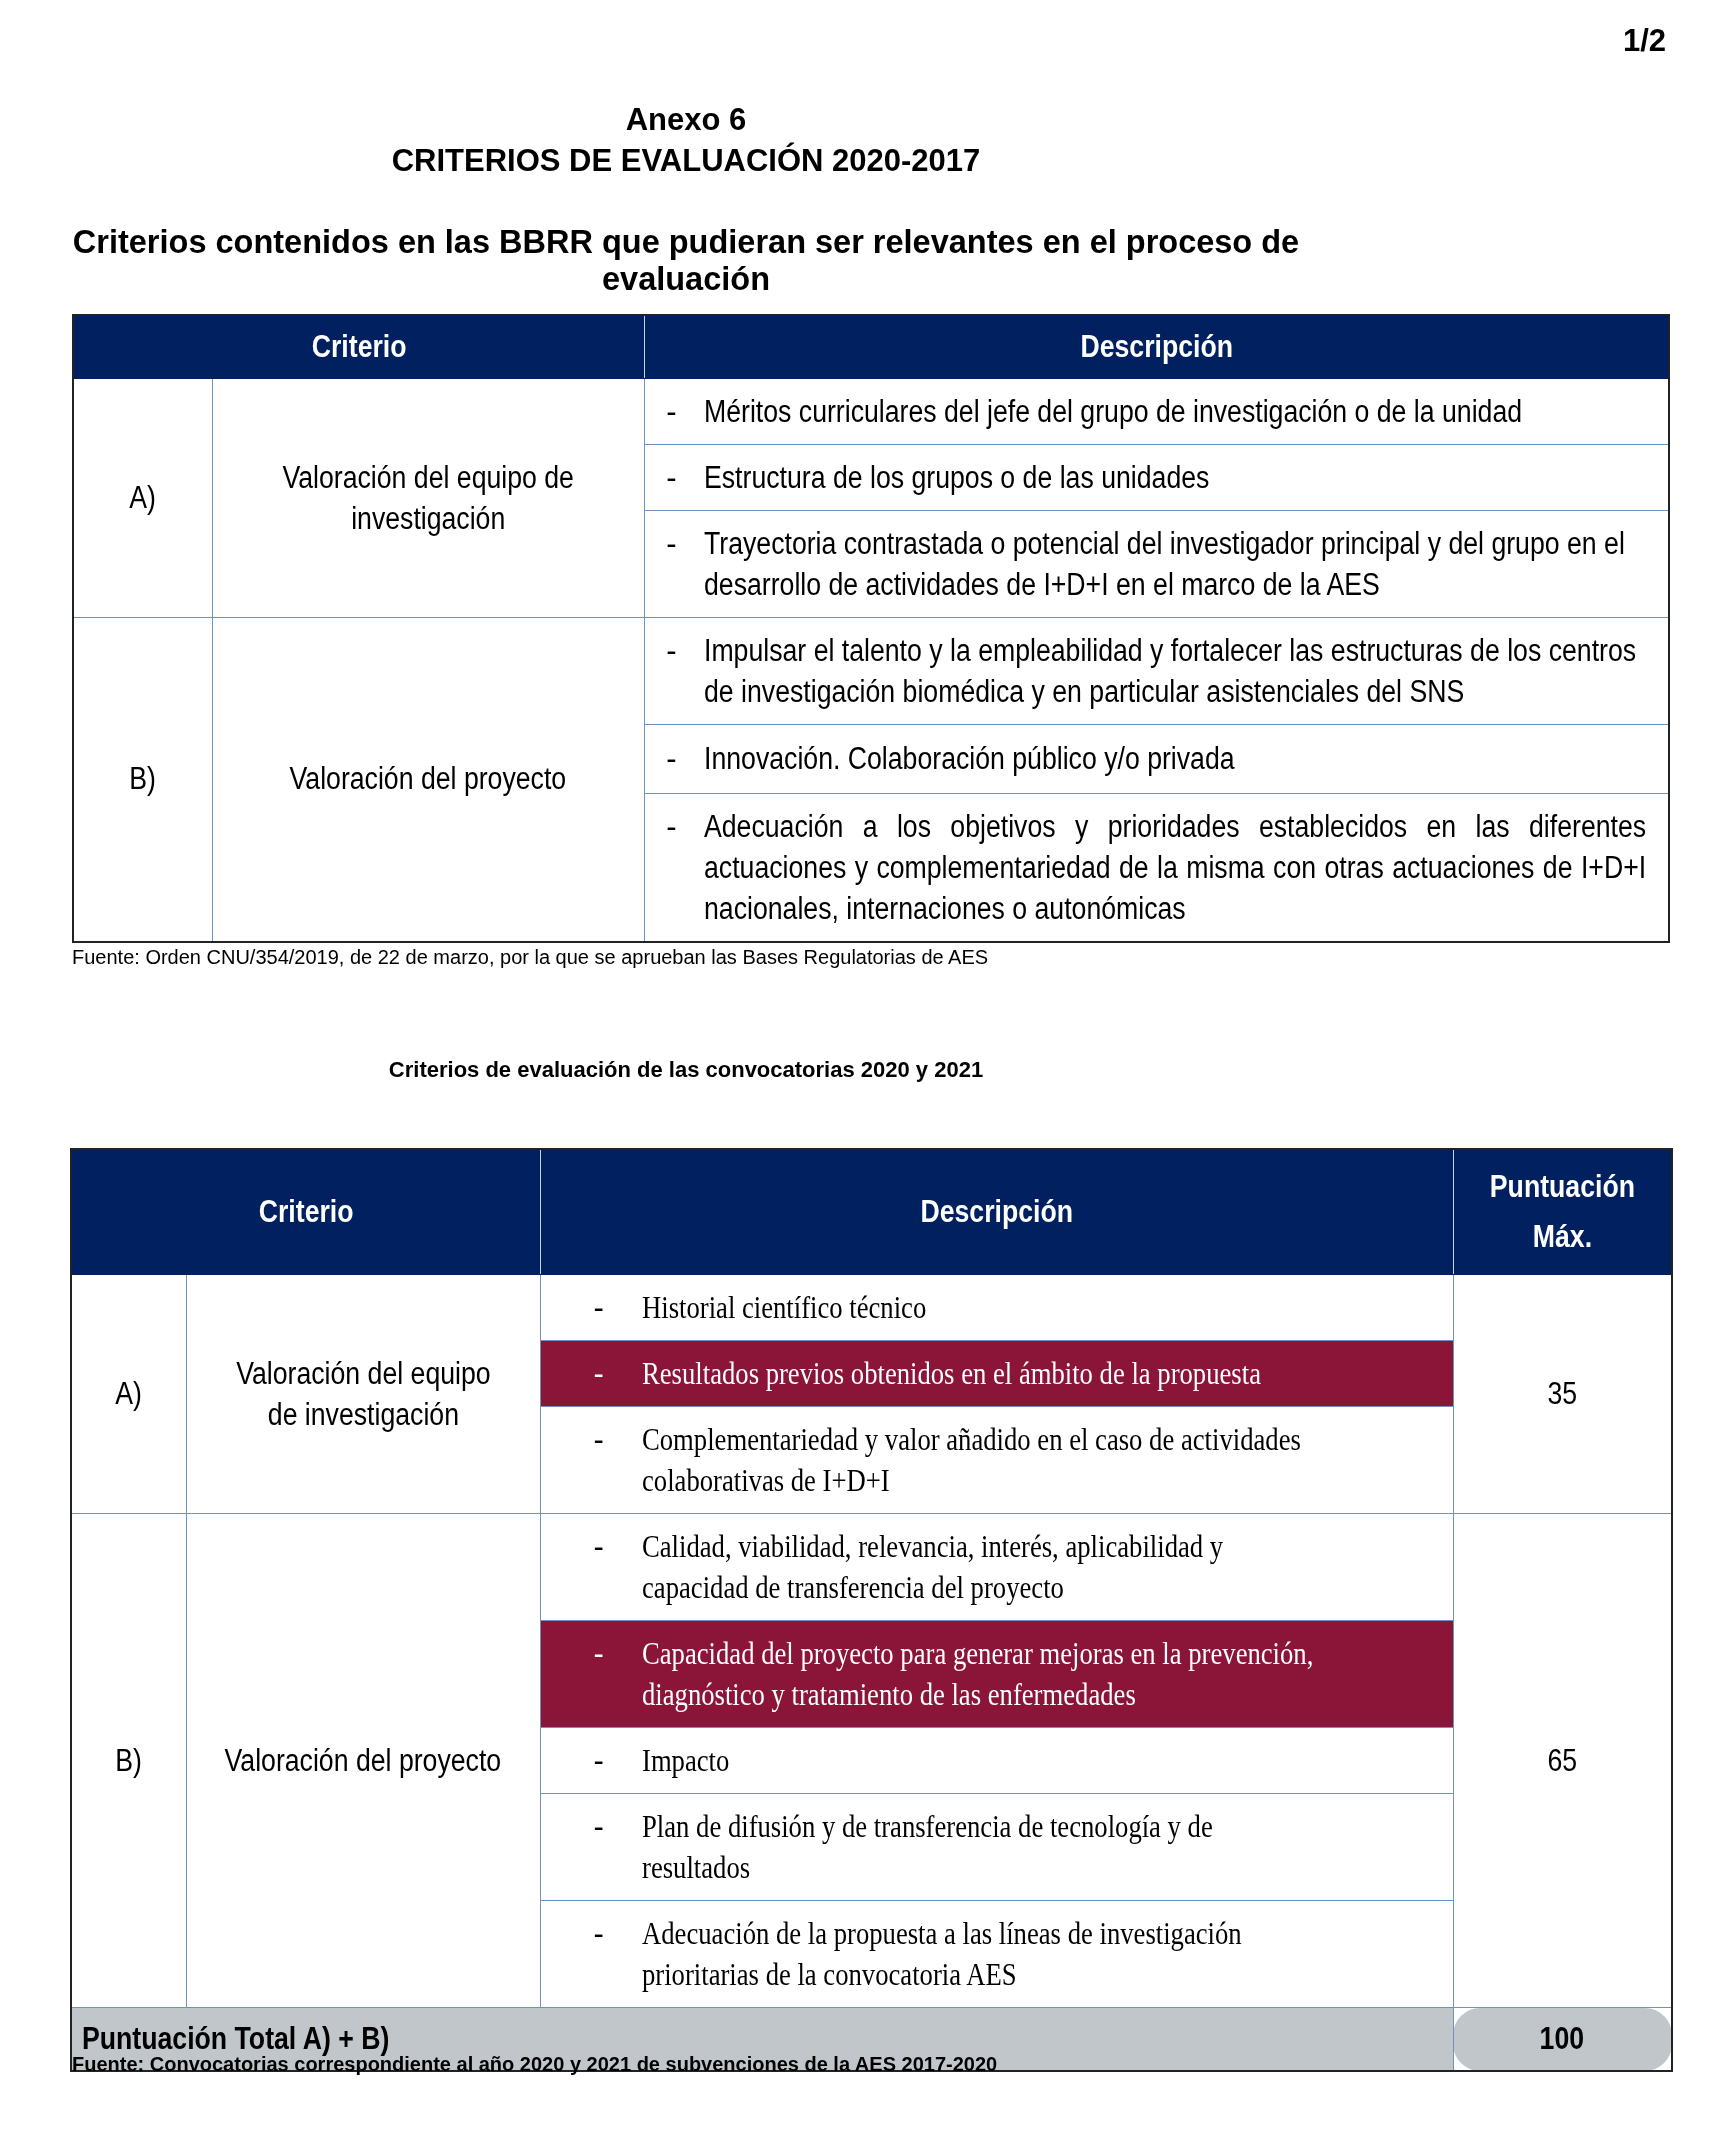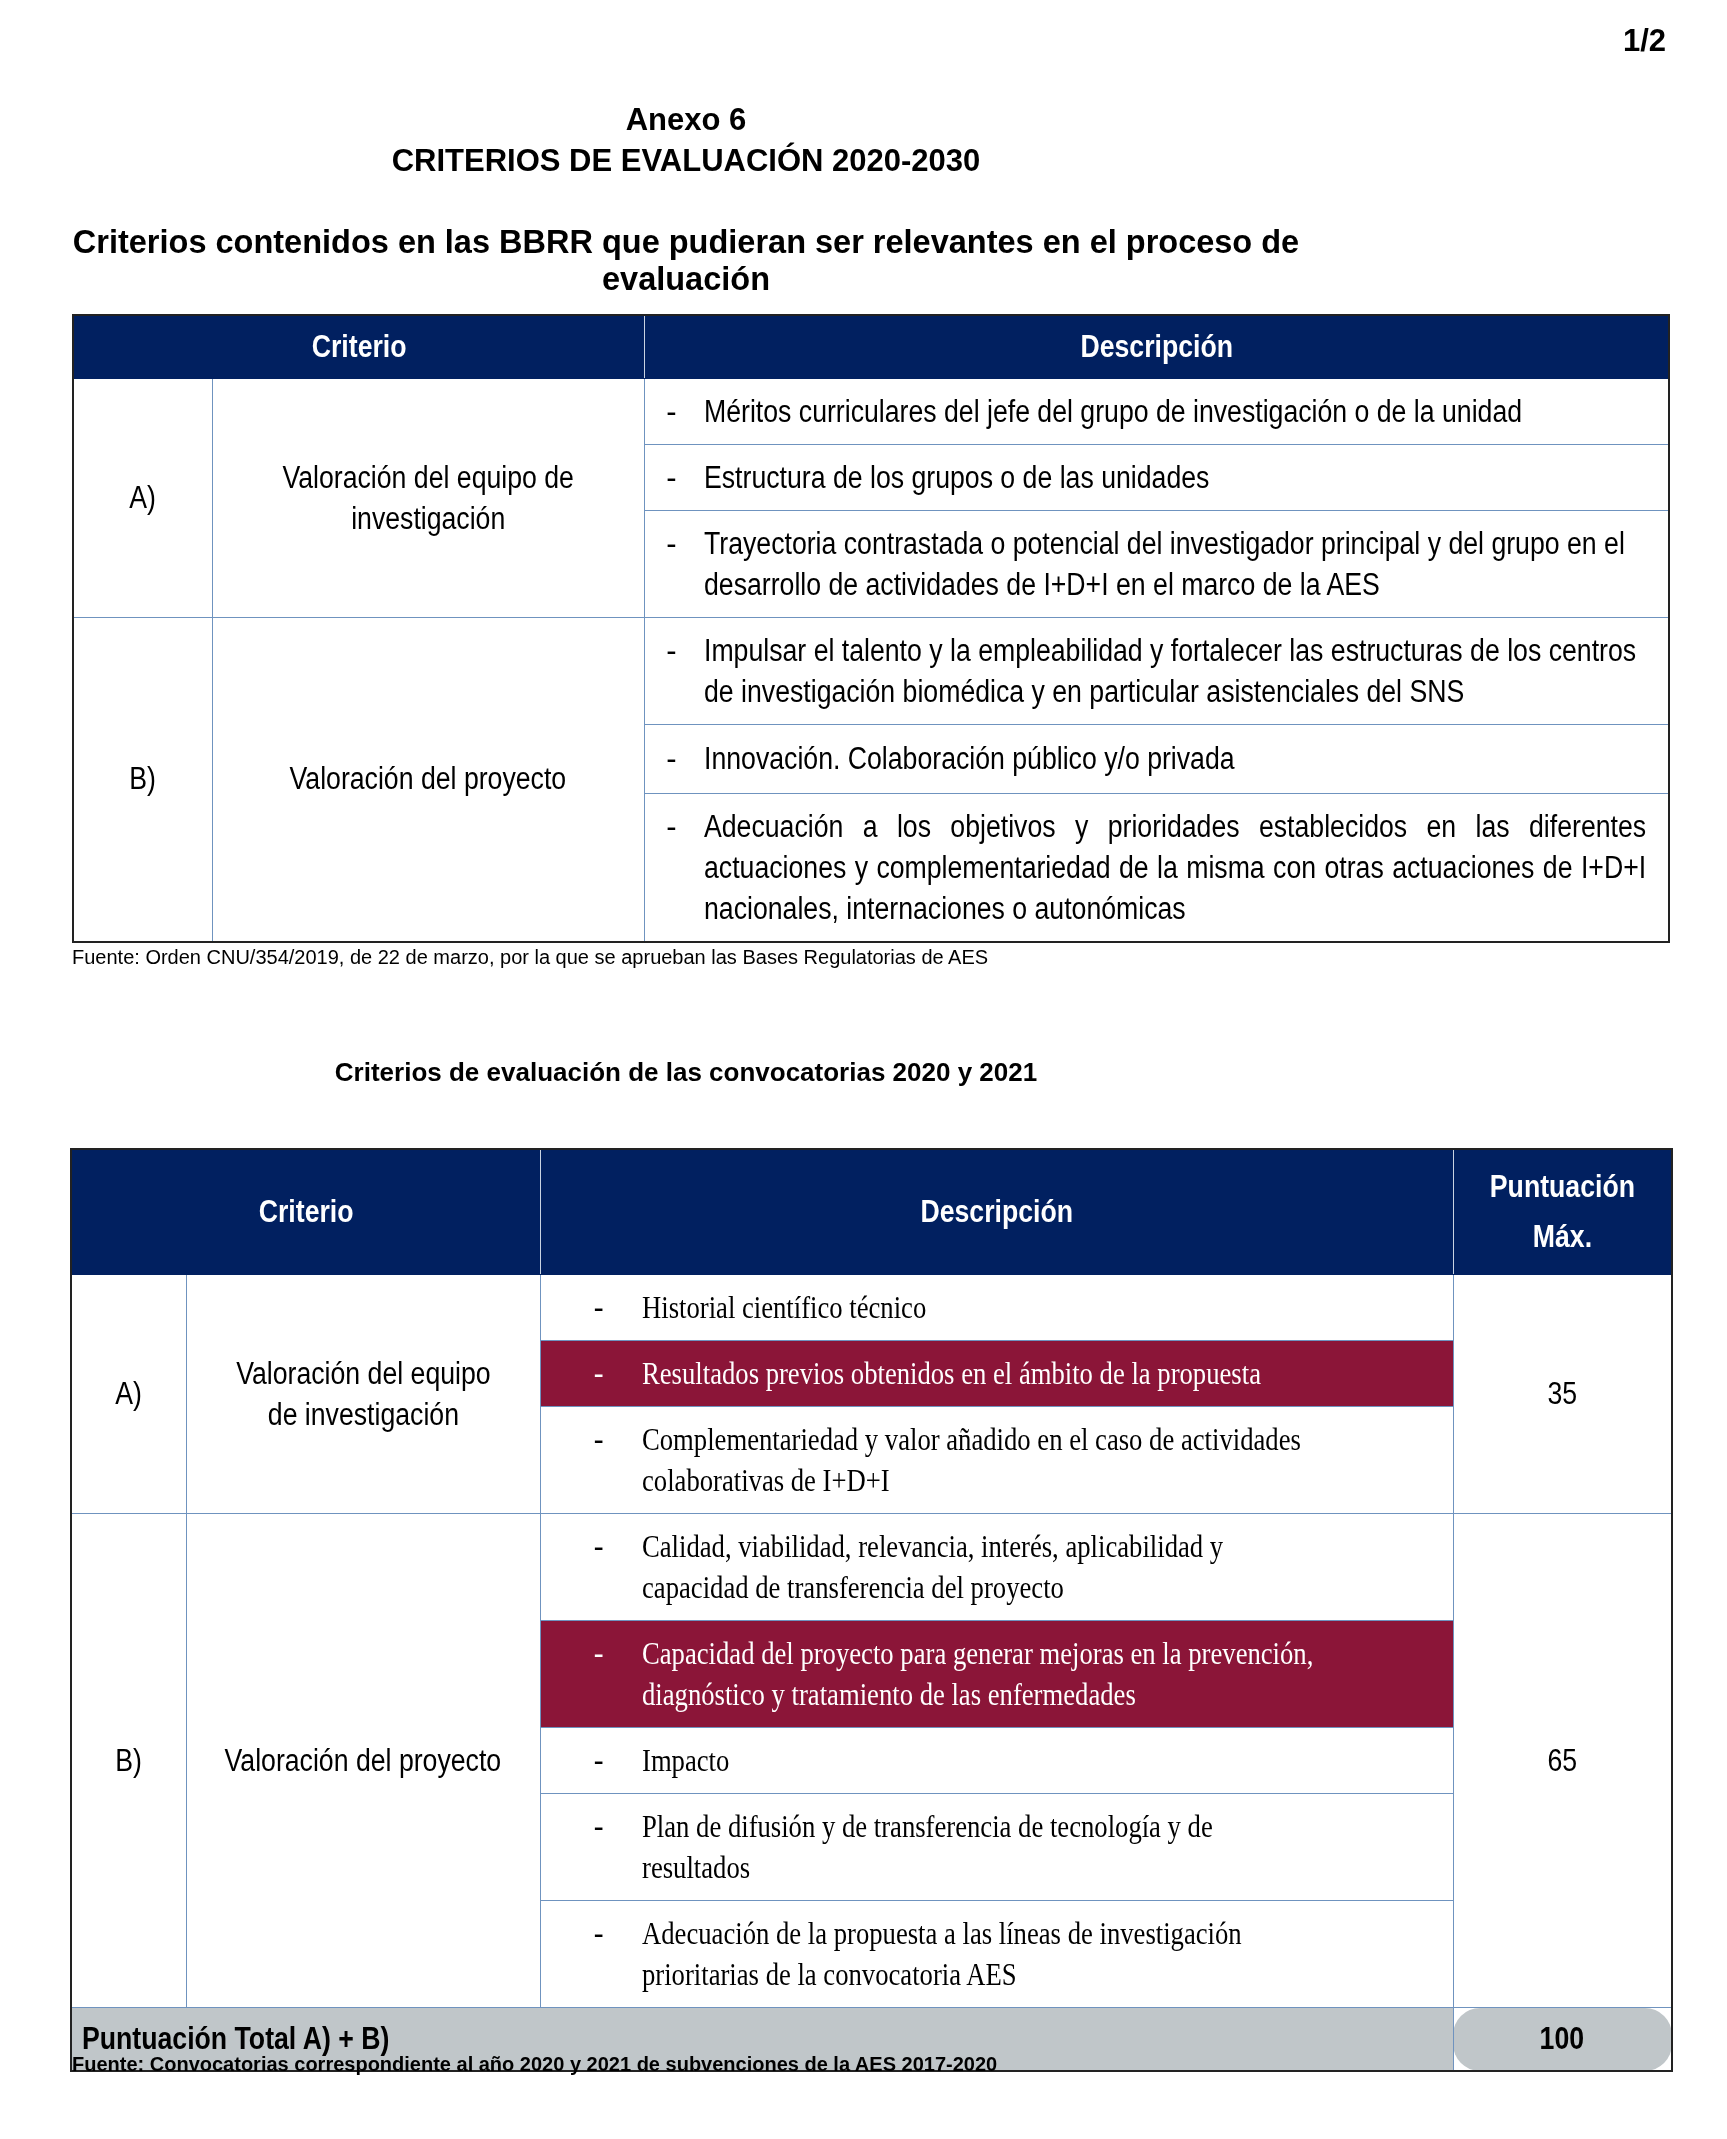--- a/index.html
+++ b/index.html
@@ -4,21 +4,21 @@
 <style>
   html, body { margin: 0; padding: 0; background: #ffffff; }
   body { width: 1728px; height: 2140px; position: relative; overflow: hidden;
          font-family: "Liberation Sans", sans-serif; color: #000; }
   .abs { position: absolute; }
   .page-num { right: 62px; top: 23px; font-weight: bold; font-size: 31px; }
   .center-line { left: 0; width: 1372px; text-align: center; font-weight: bold; }
   .t-annex { top: 102px; font-size: 31px; }
   .t-main { top: 143px; font-size: 31px; }
   .t-sub1 { top: 224px; font-size: 32.5px; }
-  .t-sub2 { top: 1057px; font-size: 26px; }
+  .t-sub2 { top: 1057px; font-size: 22px; }
 
   table.grid { position: absolute; border-collapse: collapse; table-layout: fixed;
                border: 2.4px solid #222; }
   table.grid td, table.grid th { border: 1.6px solid #6f93bf; padding: 12px; }
   table.grid th { background: #012060; color: #fff; font-weight: bold;
                   font-size: 31px; text-align: center; border-color: #012060;
                   border-right: 1.6px solid #c9d3e2; }
   table.grid th:last-child { border-right-color: #012060; }
   .narrow { display: inline-block; transform: scaleX(0.86); transform-origin: left center; }
   .narrow-c { display: inline-block; transform: scaleX(0.86); transform-origin: center center; }
@@ -33,21 +33,21 @@
   tr.total td { background: #c0c6c9; font-weight: bold; font-size: 31px; }
   .source { left: 72px; font-size: 20px; }
   .t2 .dash { width: 65px; flex: 0 0 65px; padding-left: 41px; }
   .t2 .dtext { padding-left: 24.4px; font-family: Liberation Serif, serif; }
 </style>
 </head>
 <body>
 
 <div class="abs page-num">1/2</div>
 <div class="abs center-line t-annex">Anexo 6</div>
-<div class="abs center-line t-main">CRITERIOS DE EVALUACIÓN 2020-2030</div>
+<div class="abs center-line t-main">CRITERIOS DE EVALUACIÓN 2020-2017</div>
 <div class="abs center-line t-sub1">Criterios contenidos en las BBRR que pudieran ser relevantes en el proceso de evaluación</div>
 
 <table class="grid t1" style="left:72px; top:314px; width:1596px;">
   <colgroup>
       <col style="width:139px">
       <col style="width:432px">
       <col style="width:1025px">
     </colgroup>
   <tbody>
       <tr style="height:63px">

